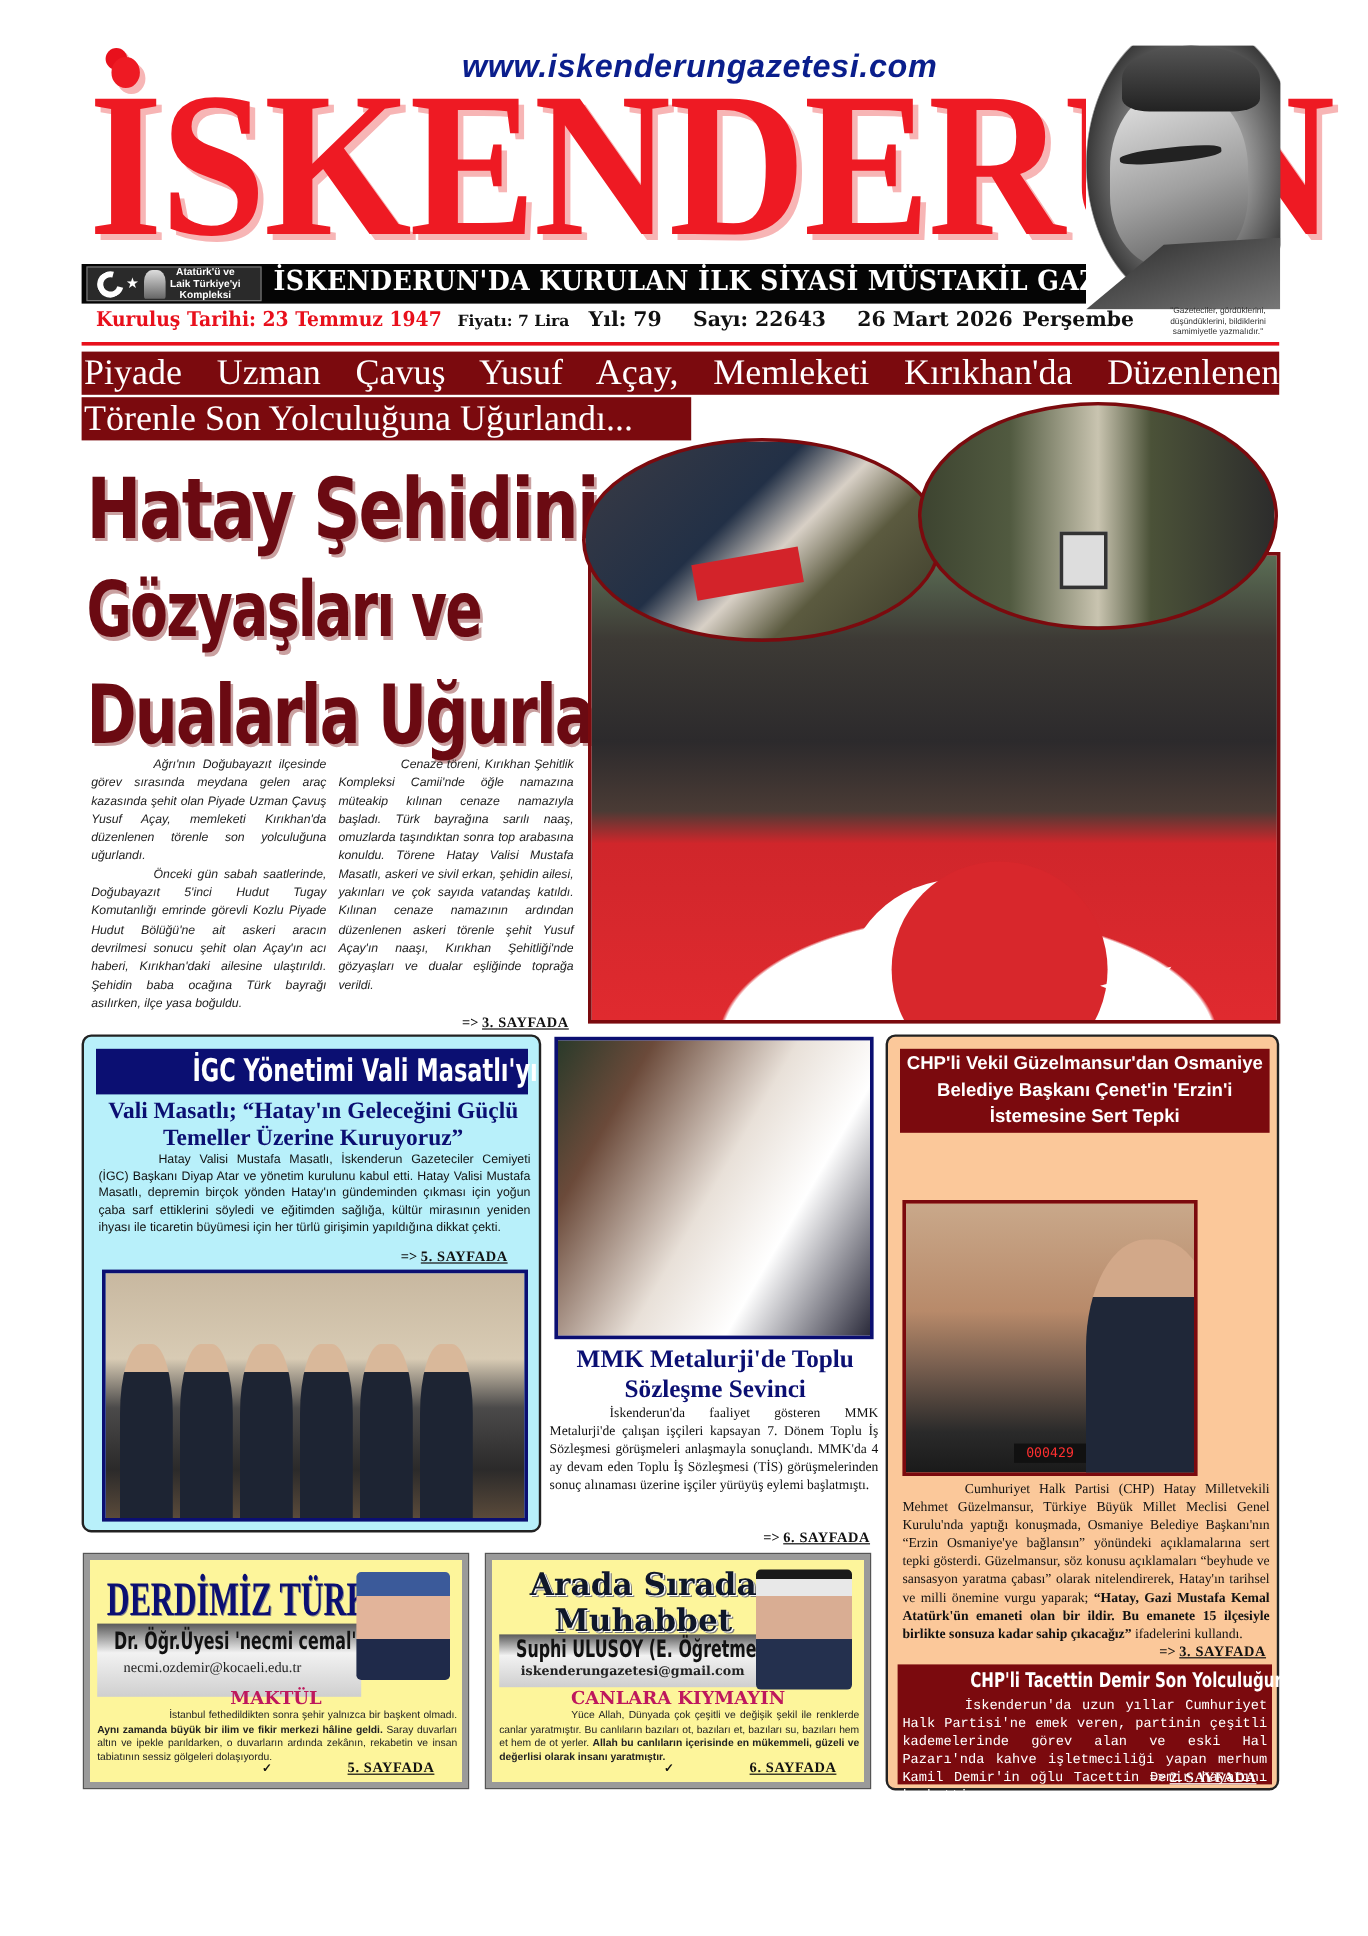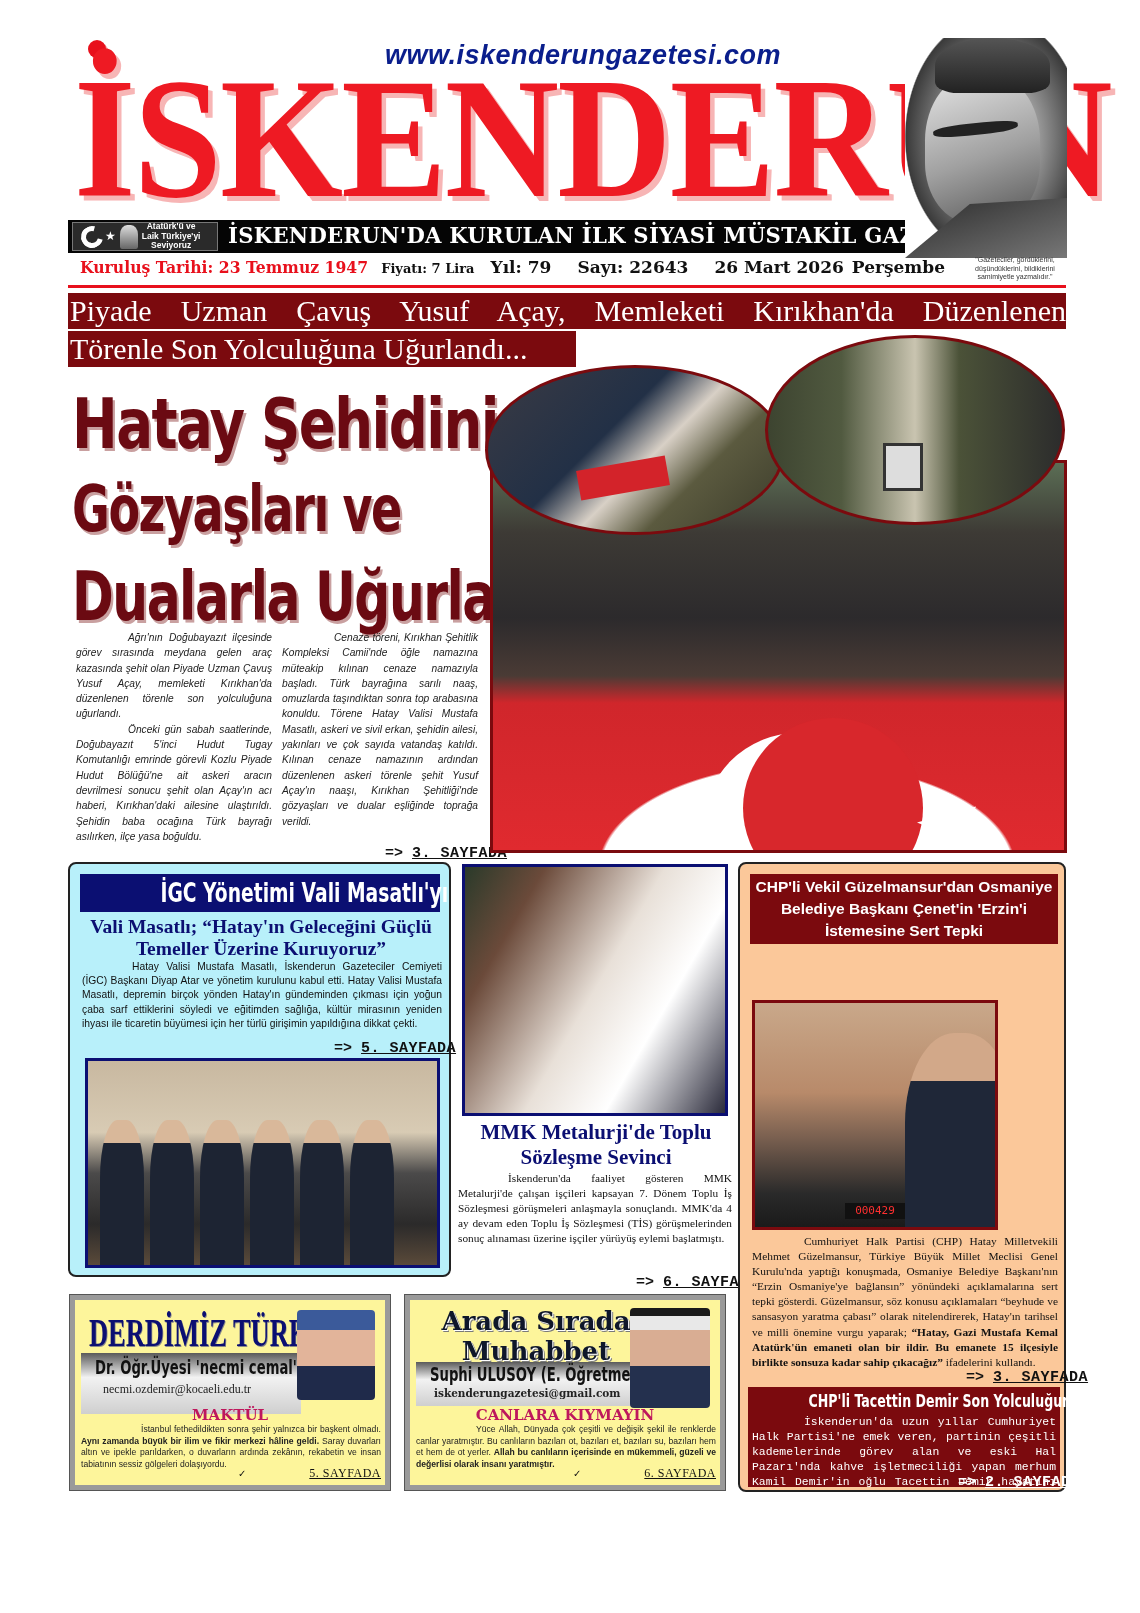--- a/index.html
+++ b/index.html
@@ -59,21 +59,21 @@
     font-weight: bold; color: #6b0a12; text-shadow: 3px 3px 0 #c9a0a0; transform-origin: left top; }
   .big-title .t1 { display: block; font-size: 70px; line-height: 82px; transform: scaleX(0.78); transform-origin: left; white-space: nowrap; letter-spacing: -2px; }
   .big-title .t2 { display: block; font-size: 64px; line-height: 84px; transform: scaleX(0.72); transform-origin: left; white-space: nowrap; letter-spacing: -2px; margin-top: 2px; }
   .big-title .t3 { display: block; font-size: 68px; line-height: 92px; transform: scaleX(0.74); transform-origin: left; white-space: nowrap; letter-spacing: -2px; }
 
   .story-col { position: absolute; top: 630px; width: 196px; font-family: "Liberation Sans", sans-serif; font-style: italic;
     font-size: 10.2px; line-height: 15.3px; text-align: justify; color: #222; }
   .story-col p { text-indent: 52px; }
   .story-col.c1 { left: 76px; }
   .story-col.c2 { left: 282px; }
-  .more-link { position: absolute; font-family: Liberation Mono, monospace; font-weight: bold; font-size: 15px; white-space: nowrap; color: #111; }
+  .more-link { position: absolute; font-family: Liberation Serif, serif; font-weight: bold; font-size: 12px; white-space: nowrap; color: #111; }
   .more-link .pg { text-decoration: underline; letter-spacing: 0.5px; }
 
   
   .photo { position: absolute; overflow: hidden; }
   .photo-main { left: 490px; top: 460px; width: 577px; height: 393px; border: 3px solid #7b0a0e;
     background:
       radial-gradient(ellipse 60% 45% at 55% 105%, #fff 0 60%, transparent 61%),
       linear-gradient(180deg, #5b6e55 0%, #3d3a35 18%, #2c2a2c 40%, #4a3b35 55%, #d0262b 62%, #e02a2f 100%); }
   .photo-main .flag-crescent { position: absolute; left: 210px; top: 270px; width: 190px; height: 190px; border-radius: 50%; background: #fff; }
   .photo-main .flag-crescent-cut { position: absolute; left: 250px; top: 255px; width: 180px; height: 180px; border-radius: 50%; background: #d8272c; }
@@ -138,42 +138,42 @@
   .col-author-bar { position: absolute; left: 0; top: 47px; width: 220px; height: 61px; background: linear-gradient(180deg,#5a5a5a 0%,#f2f2f2 40%,#cfcfcf 100%); }
   .col-author { position: absolute; left: 14px; top: 2px; font-family: "DejaVu Sans", sans-serif; font-weight: bold; font-size: 20px; color: #111; white-space: nowrap; transform: scaleX(0.66); transform-origin: left; }
   .col-email { position: absolute; left: 22px; top: 29px; font-family: "Liberation Serif", serif; font-size: 12px; color: #222; white-space: nowrap; }
   .col-photo { position: absolute; right: 4px; top: 4px; width: 78px; height: 90px; background: linear-gradient(180deg,#3b5a9a 0 22%, #e2b49a 22% 62%, #1f2a4a 62% 100%); border-radius: 4px; }
   .col-photo.old { background: linear-gradient(180deg,#1a1a1a 0 8%, #e8e8e8 8% 22%, #d9ad93 22% 58%, #24304e 58% 100%); width: 80px; height: 100px; top: 2px; }
   .arada-title { position: absolute; left: 10px; top: 0px; width: 220px; text-align: center; font-family: "DejaVu Serif", serif; font-weight: bold; font-size: 26px;
     line-height: 30px; color: #0f172a; text-shadow: 1px 1px 0 #fff, 2px 2px 0 #7a7a7a; }
   .col-title { position: absolute; left: 0; top: 106px; width: 310px; text-align: center; font-family: "DejaVu Serif", serif; font-weight: bold; font-size: 15px; color: #be185d; }
   .col-body { position: absolute; left: 6px; top: 124px; width: 300px; font-family: "Liberation Sans", sans-serif; font-size: 8.6px; line-height: 11.5px; text-align: justify; color: #222; }
   .col-body p { text-indent: 60px; }
-  .col-more { position: absolute; right: 4px; bottom: 4px; font-family: "Liberation Serif", serif; font-weight: normal; font-size: 12px; white-space: nowrap; }
+  .col-more { position: absolute; right: 23px; bottom: 4px; font-family: "Liberation Serif", serif; font-weight: bold; font-size: 12px; white-space: nowrap; }
   .col-more .pg { text-decoration: underline; letter-spacing: 0.5px; }
   .check { margin-right: 60px; font-size: 10px; }
 
   b { font-weight: bold; }
 </style>
 </head>
 <body>
 
 <div class="site-url">www.iskenderungazetesi.com</div>
 <div class="logo-dot"></div>
 <div class="logo">İSKENDERUN</div>
 
 <div class="tagline-bar">
   <div class="tag-badge">
     <span class="crescent"></span>
     <span class="tag-star">★</span>
     <span class="tag-portrait"></span>
     <div class="tag-badge-text">
       <div>Atatürk'ü ve</div>
       <div>Laik Türkiye'yi</div>
-      <div>Seviyoruz</div>
+      <div>Kompleksi</div>
     </div>
   </div>
   <div class="tag-text">İSKENDERUN'DA KURULAN İLK SİYASİ MÜSTAKİL GAZETE</div>
 </div>
 
 <div class="info-row">
   <span class="founded">Kuruluş Tarihi: 23 Temmuz 1947</span>
   <span class="price">Fiyatı: 7 Lira</span>
   <span class="year">Yıl: 79</span>
   <span class="issue">Sayı: 22643</span>

